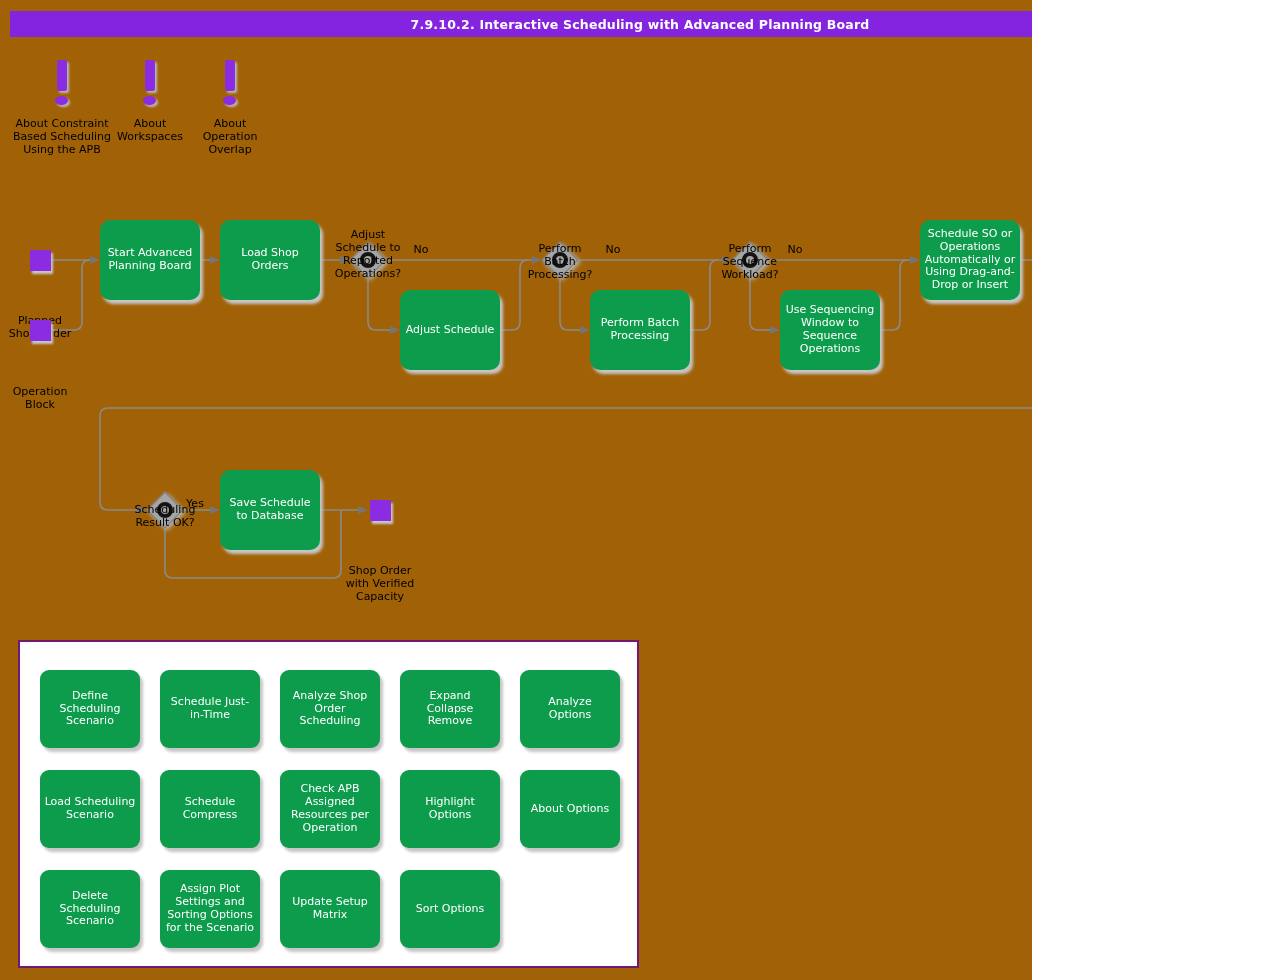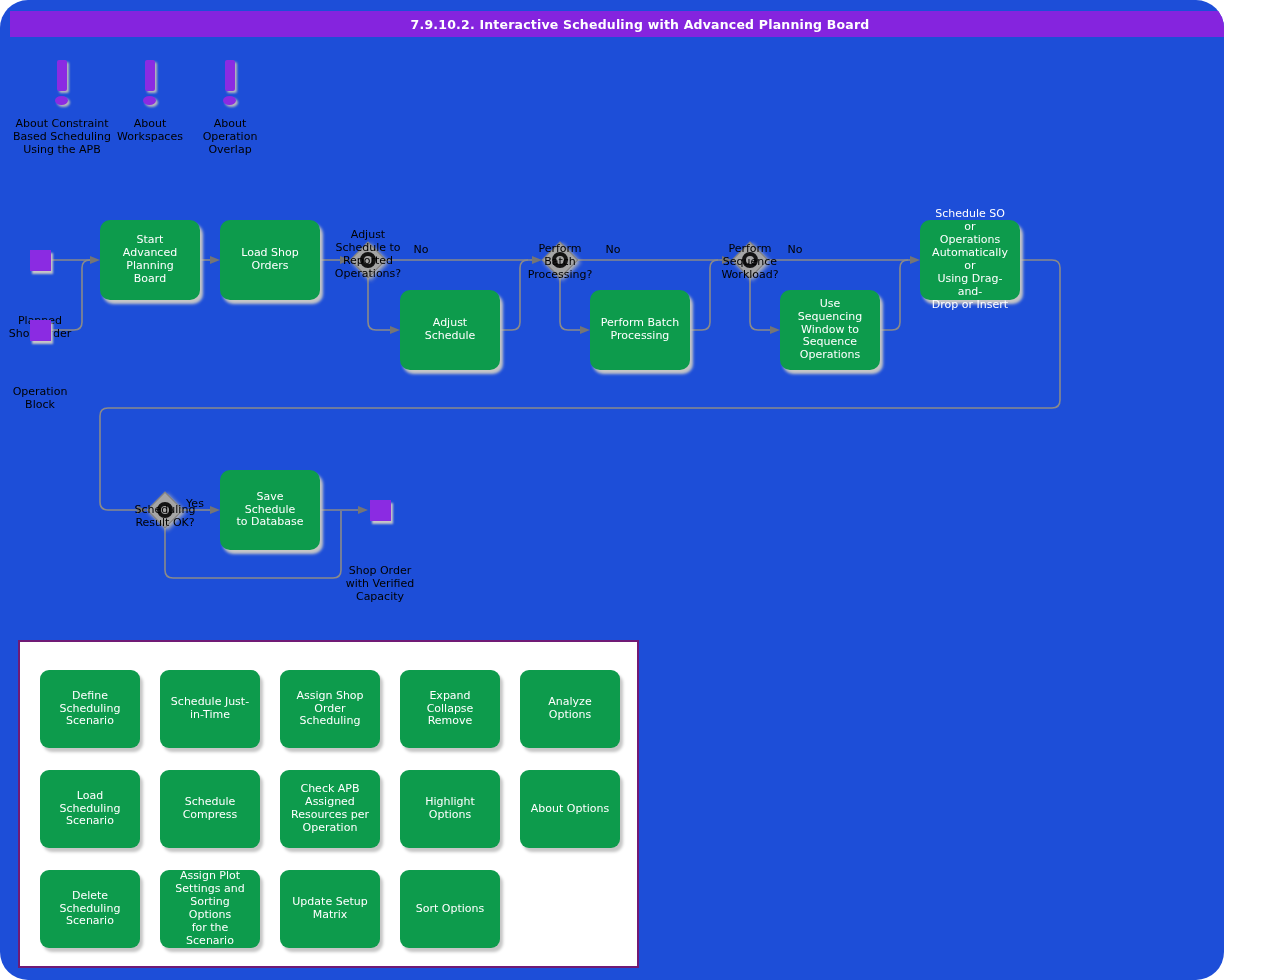--- a/index.html
+++ b/index.html
@@ -1,17 +1,17 @@
 <!DOCTYPE html>
 <html style="--title-purple: #8524DE; --purple: #8B2BE2; --green: #0D9B4C; --line: #8A8A8A; --arrow: #757575; --diamond: #A5A5A5;"><head>
 <meta charset="utf-8">
 <style>
   html,body{margin:0;padding:0;background:#fff;}
   body{font-family:"DejaVu Sans","Liberation Sans",sans-serif;color:#000;}
-  #stage{position:relative;width:1224px;height:980px;background:#1d4ed8;overflow:hidden;border-radius:28px;}
+  #stage{position:relative;width:1032px;height:980px;background:#a16207;overflow:hidden;}
 
   .titlebar{position:absolute;left:10px;top:11px;width:1260px;height:26px;
     background:var(--title-purple,#8524DE);color:#fff;font-weight:bold;font-size:12.5px;
     display:flex;align-items:center;justify-content:center;letter-spacing:.2px;}
 
   .info-link{position:absolute;top:60px;width:120px;display:flex;flex-direction:column;
     align-items:center;cursor:pointer;}
   .excl{position:relative;width:14px;height:46px;filter:drop-shadow(2px 2px 1px #b9b9b9);}
   .excl .bar{position:absolute;left:2px;top:0;width:10px;height:31px;
     background:var(--purple,#8B2BE2);border-radius:2px;}
@@ -19,21 +19,21 @@
     background:var(--purple,#8B2BE2);border-radius:50%;}
   .info-label{margin-top:12px;text-align:center;white-space:pre-line;font-size:11px;line-height:1.18;}
 
   svg.connectors{position:absolute;left:0;top:0;}
   .edge{fill:none;stroke:var(--line,#8A8A8A);stroke-width:1.6;}
   .arrowhead{fill:var(--arrow,#757575);stroke:none;}
 
   .gbox,.gbtn{position:absolute;width:100px;height:80px;background:var(--green,#0D9B4C);
     border-radius:10px;color:#fff;font-size:11px;line-height:1.18;display:flex;align-items:center;
     justify-content:center;text-align:center;white-space:pre-line;box-shadow:3px 4px 3px #c6c6c6;
-    box-sizing:border-box;padding:3px 10px;cursor:pointer;}
+    box-sizing:border-box;padding:3px 4px;cursor:pointer;}
   .gbtn{height:78px;border-radius:9px;}
 
   .psq{position:absolute;width:21px;height:21px;background:var(--purple,#8B2BE2);
     box-shadow:2px 3px 2px #c6c6c6;cursor:pointer;}
 
   .evlabel,.dlabel{position:absolute;width:110px;text-align:center;white-space:pre-line;
     font-size:11px;line-height:1.18;margin-top:41px;}
   .elabel{position:absolute;width:34px;text-align:center;font-size:11px;}
 
   .diamond{position:absolute;width:37px;height:37px;filter:drop-shadow(2px 2px 2px #b5b5b5);}
@@ -173,21 +173,21 @@
   <div class="elabel" style="left:596px;top:243px">No</div>
   <div class="elabel" style="left:778px;top:243px">No</div>
   <div class="elabel" style="left:178px;top:497px">Yes</div>
 
   <div class="panel">
     <div class="gbtn" style="left:20px;top:28px">Define
 Scheduling
 Scenario</div>
     <div class="gbtn" style="left:140px;top:28px">Schedule Just-
 in-Time</div>
-    <div class="gbtn" style="left:260px;top:28px">Assign Shop
+    <div class="gbtn" style="left:260px;top:28px">Analyze Shop
 Order
 Scheduling</div>
     <div class="gbtn" style="left:380px;top:28px">Expand
 Collapse
 Remove</div>
     <div class="gbtn" style="left:500px;top:28px">Analyze
 Options</div>
 
     <div class="gbtn" style="left:20px;top:128px">Load Scheduling
 Scenario</div>

